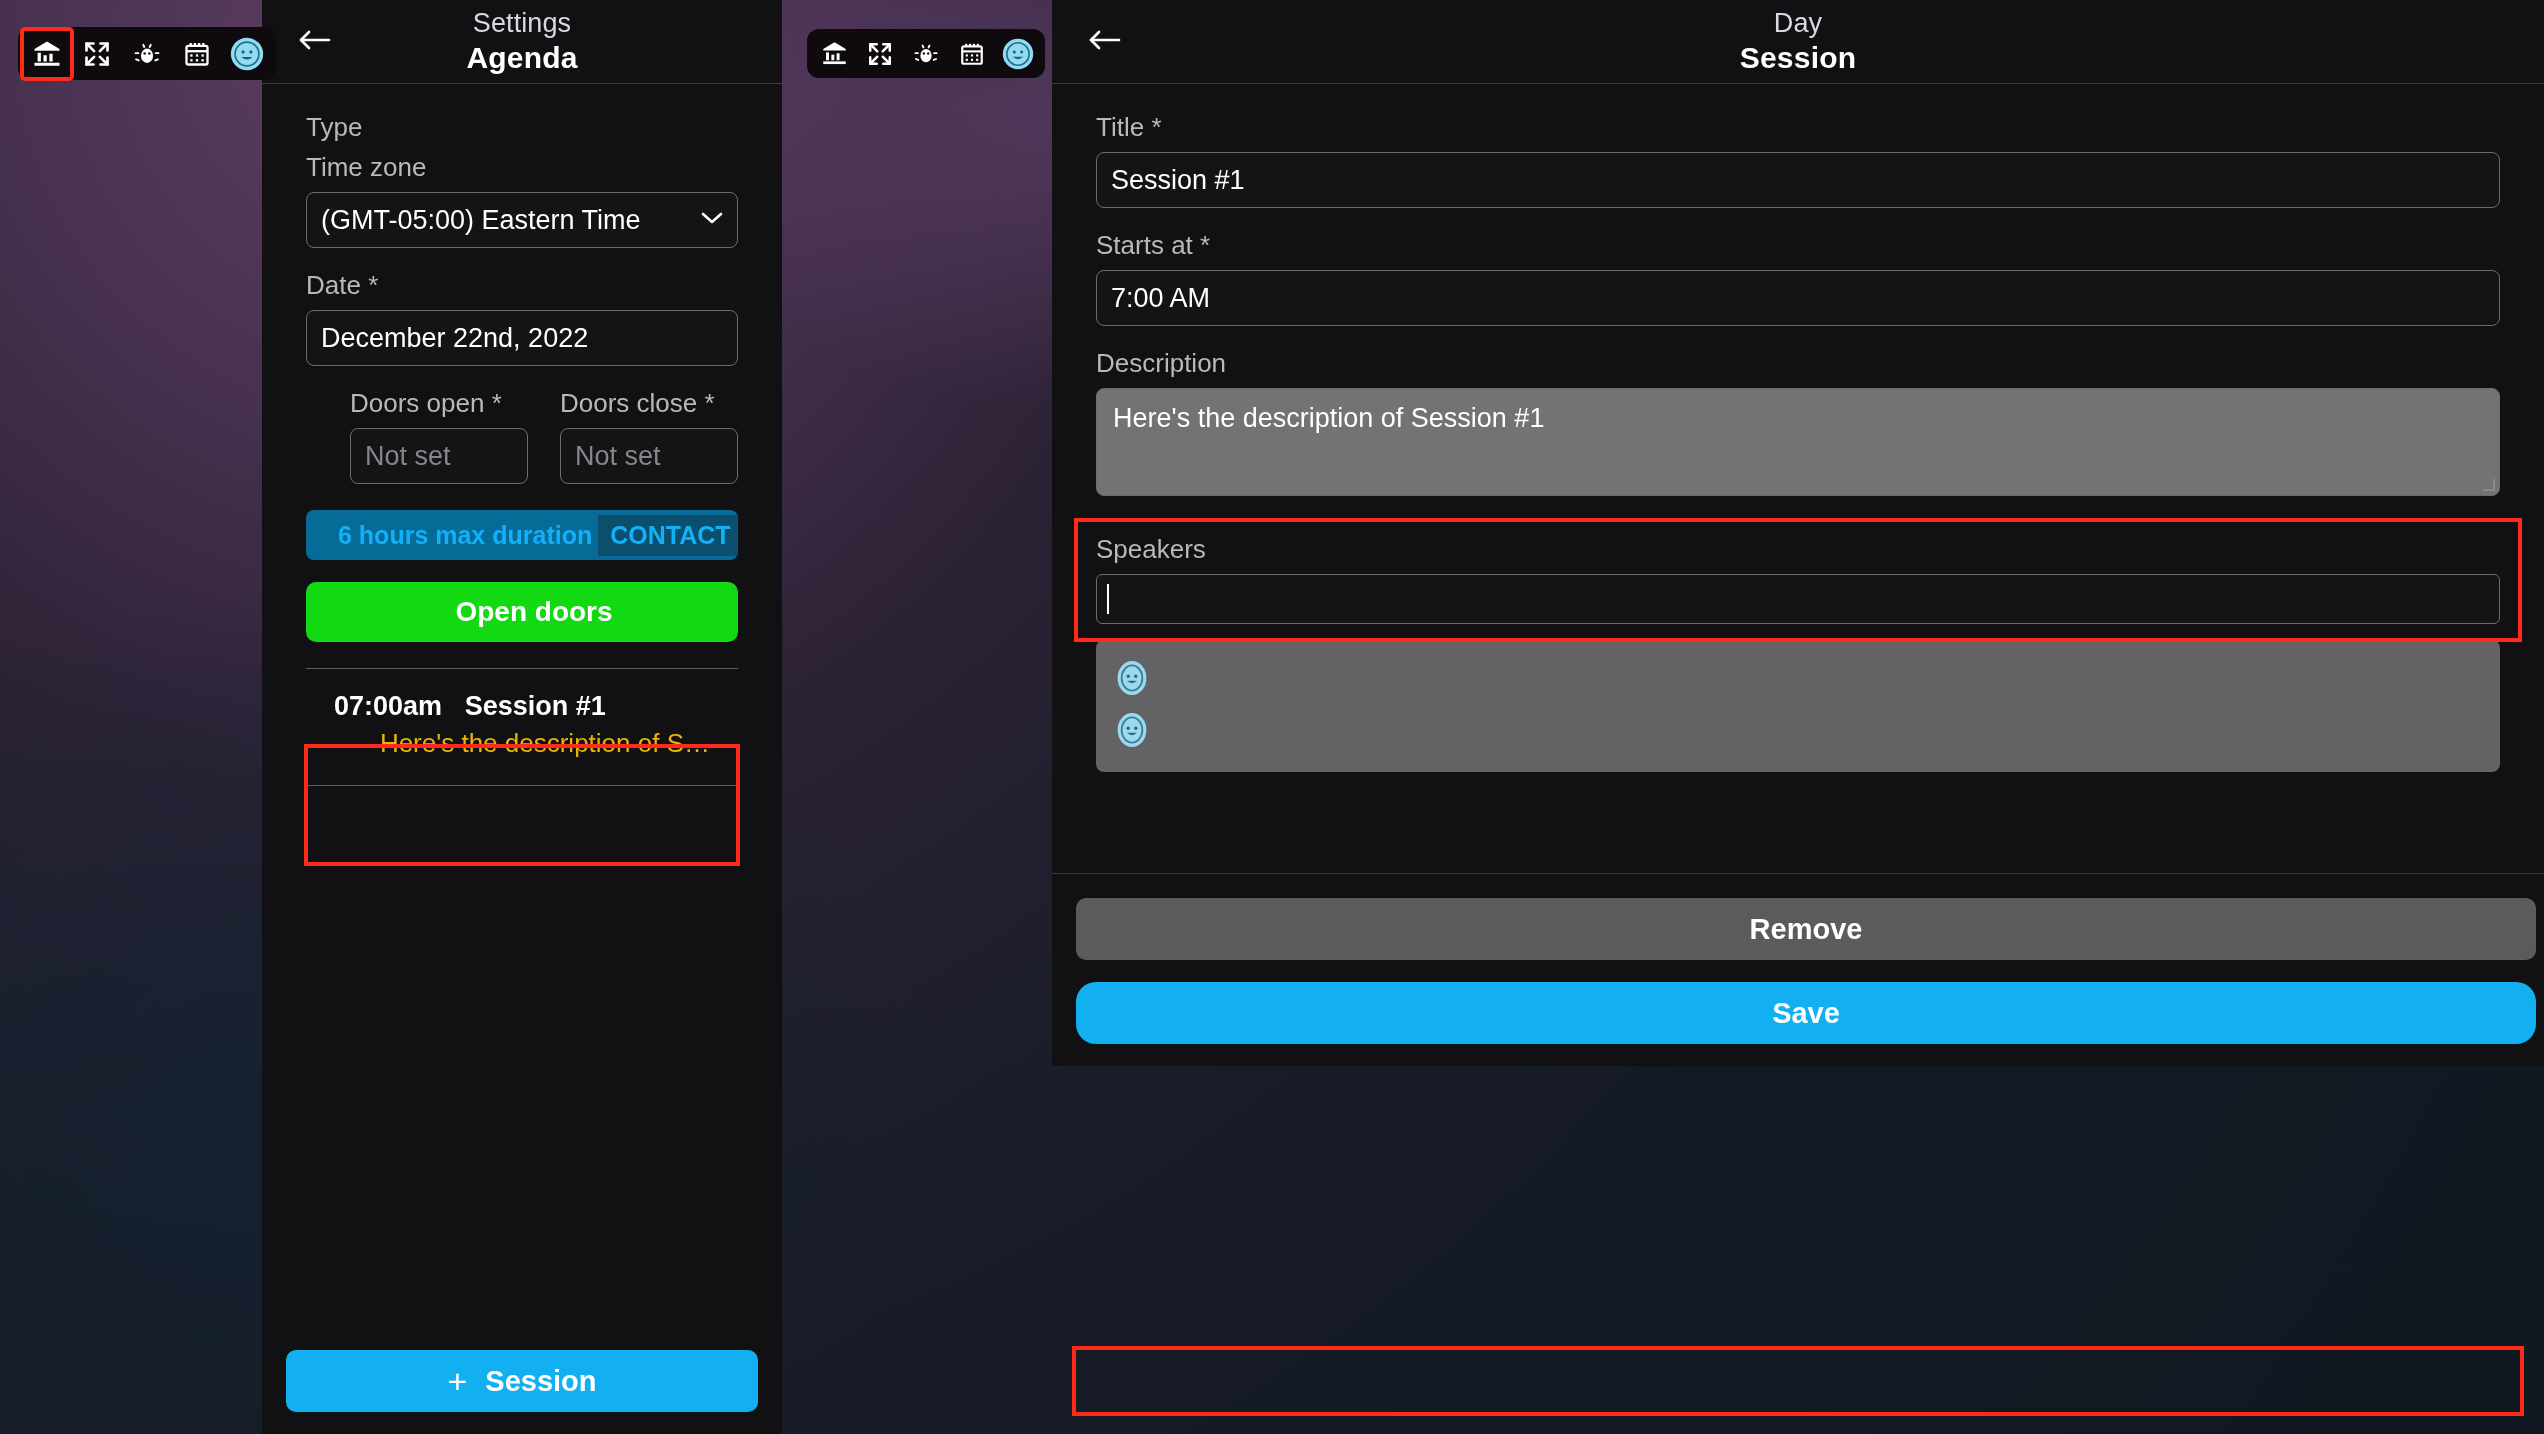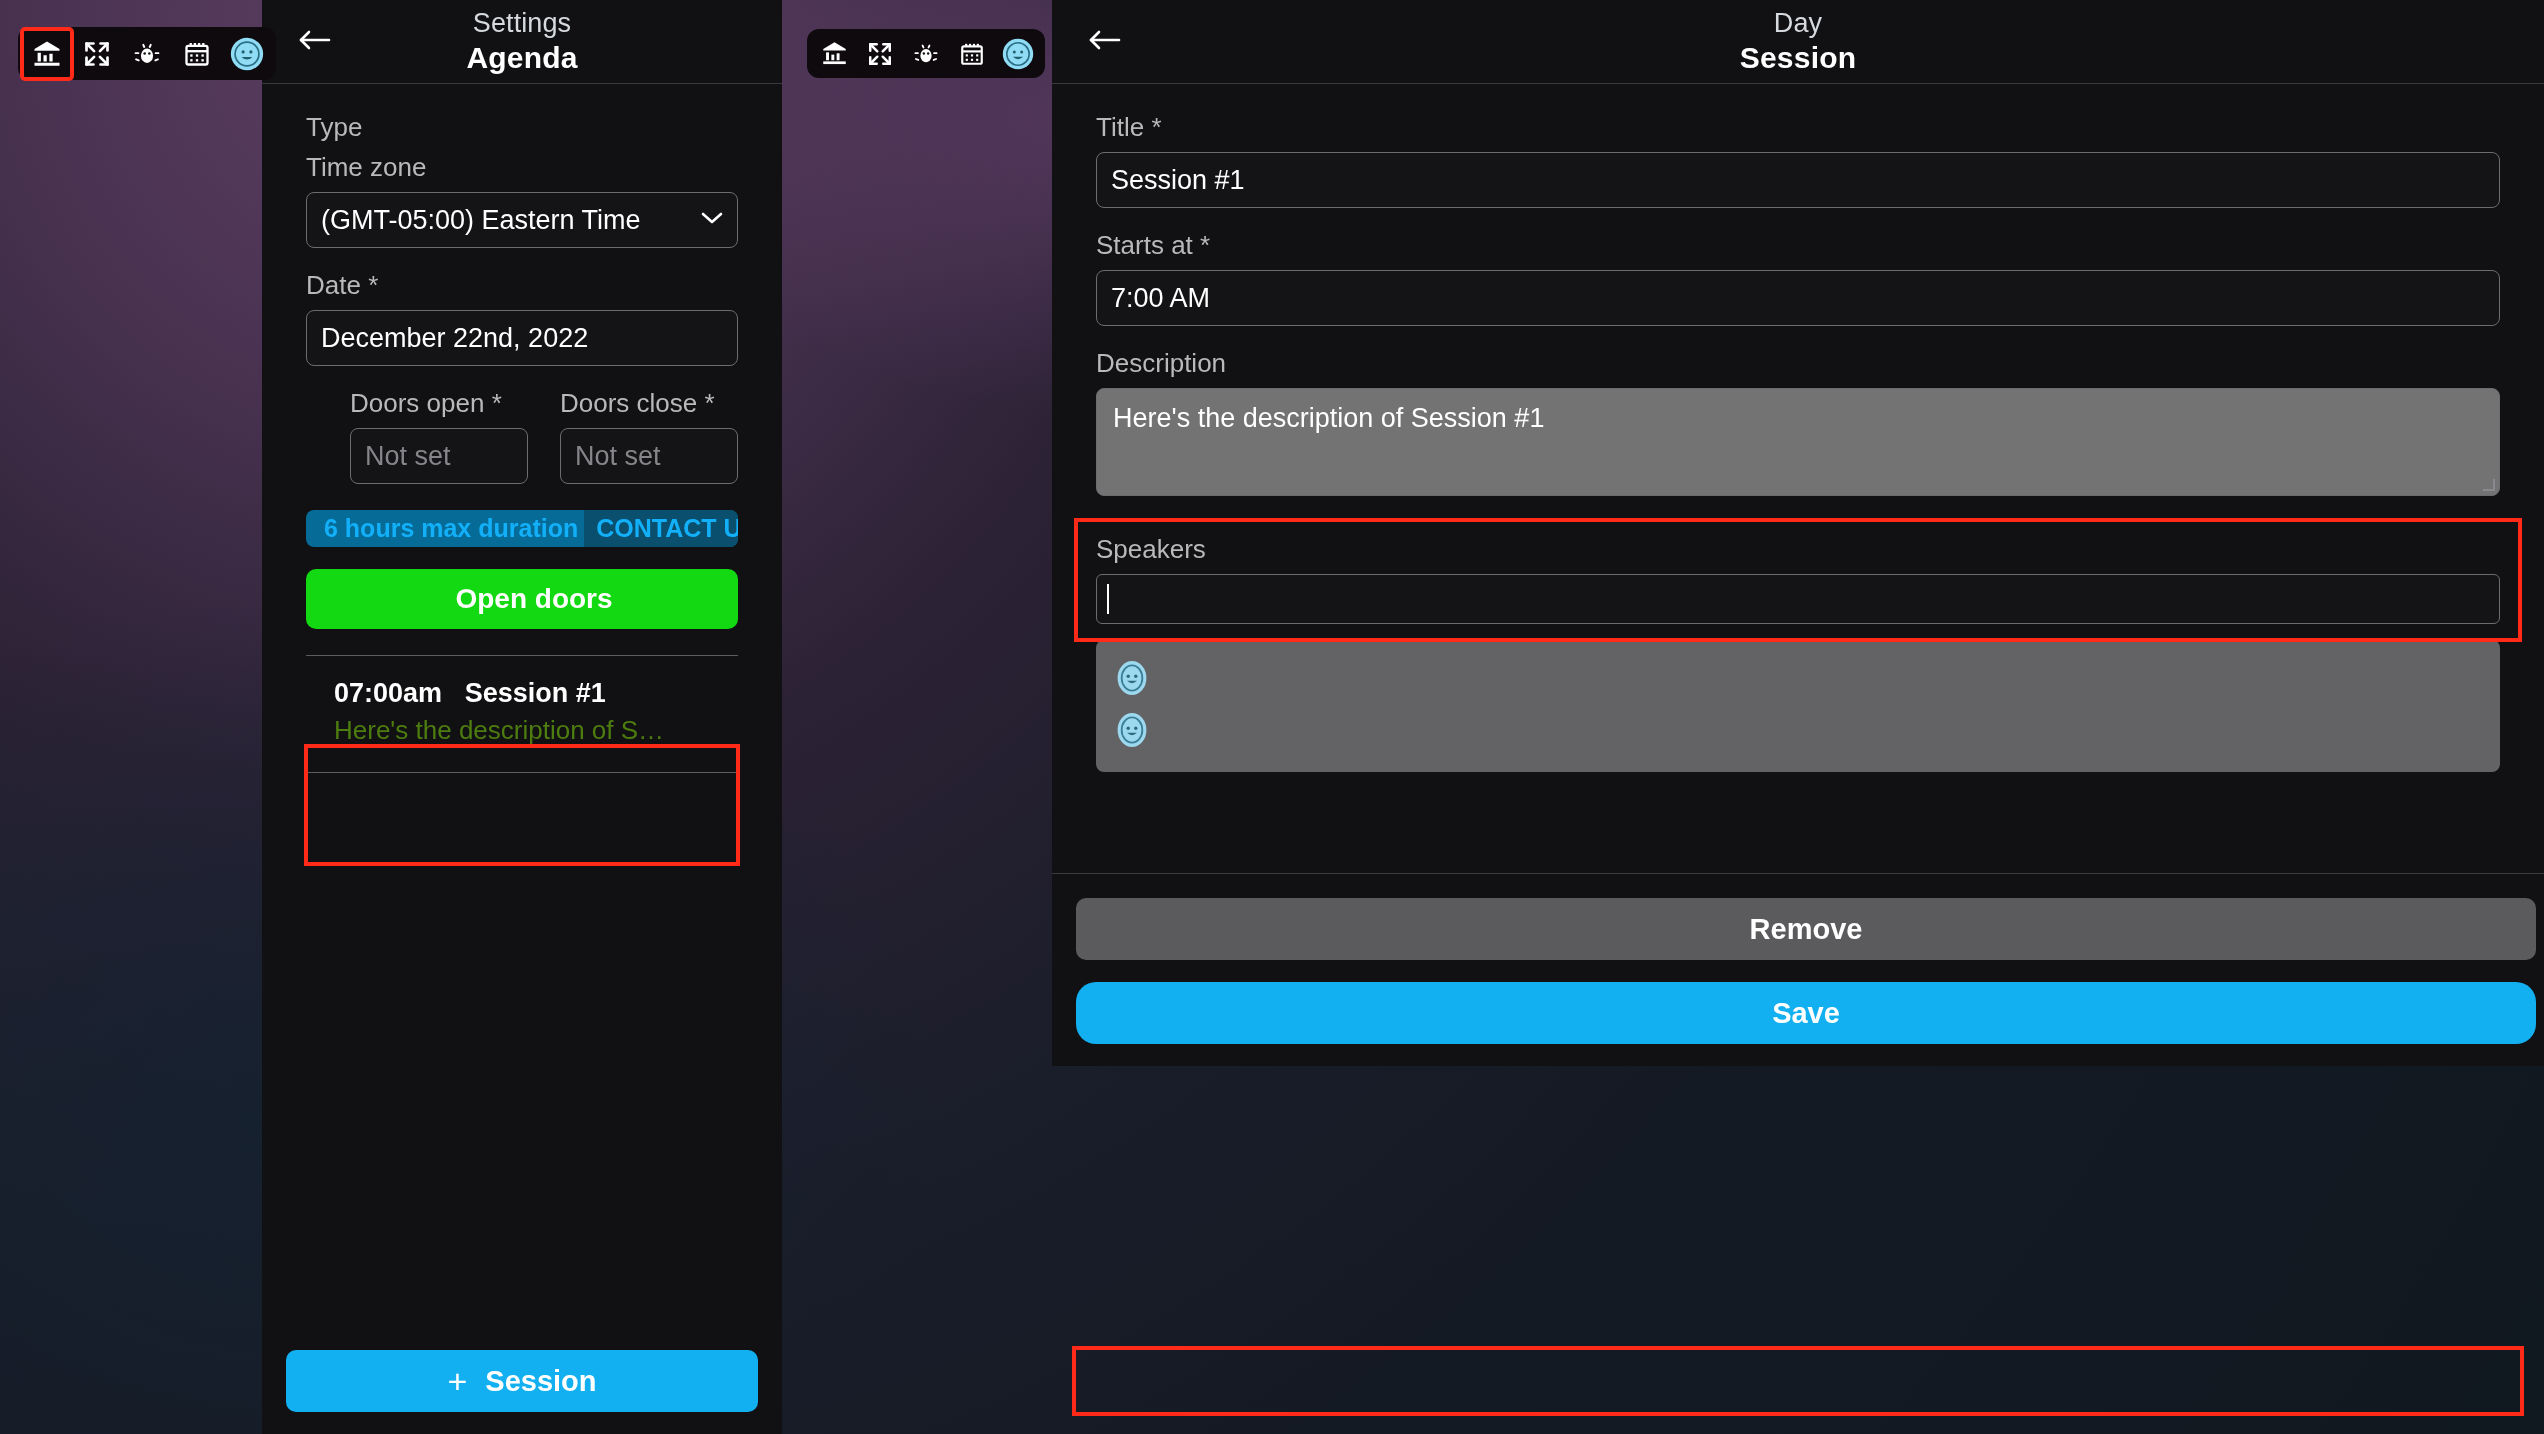--- a/index.html
+++ b/index.html
@@ -144,28 +144,28 @@
     top: 50%;
     transform: translateY(-50%);
   }
 
   .row2 { display: flex; gap: 32px; margin-left: 44px; }
   .row2 > div { flex: 1; }
 
   
   .contact-banner {
     position: relative;
-    height: 37px;
+    height: 50px;
     background: #066b96;
     border-radius: 8px;
     margin-top: 4px;
     margin-bottom: 22px;
     display: flex;
     align-items: center;
-    padding-left: 18px;
+    padding-left: 32px;
     overflow: hidden;
     white-space: nowrap;
     cursor: pointer;
   }
   .contact-banner .b-text {
     font-size: 25px;
     font-weight: 700;
     color: #13b0fa;
   }
   .contact-banner .b-cta {
@@ -204,22 +204,22 @@
     padding: 22px 28px 26px 28px;
     cursor: pointer;
   }
   .sess-line1 {
     font-size: 27px;
     font-weight: 700;
     color: #ffffff;
   }
   .sess-line2 {
     font-size: 26px;
-    color: #4d7c0f;
-    text-align: left;
+    color: #eab308;
+    text-align: right;
     margin-top: 6px;
     white-space: nowrap;
     overflow: hidden;
   }
   .hl-red {
     position: absolute;
     border: 4px solid #ff2a18;
     pointer-events: none;
     z-index: 9;
   }

